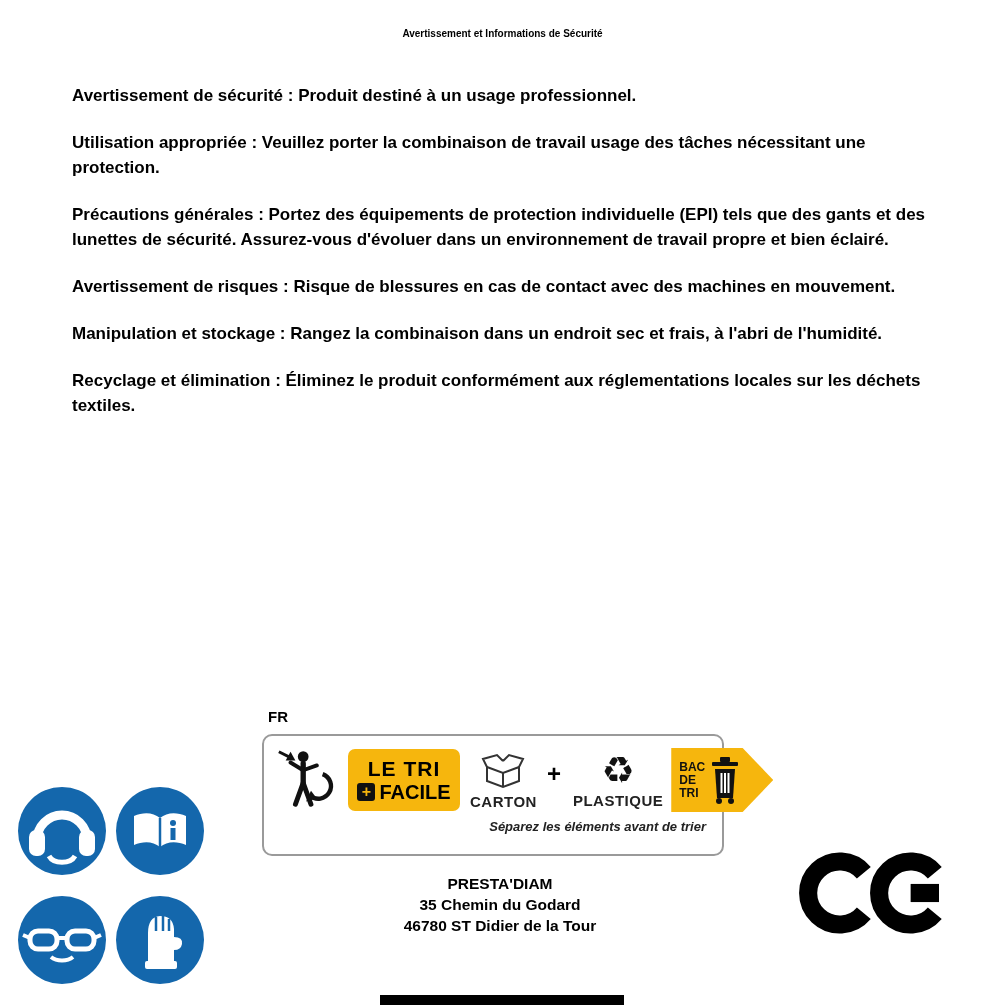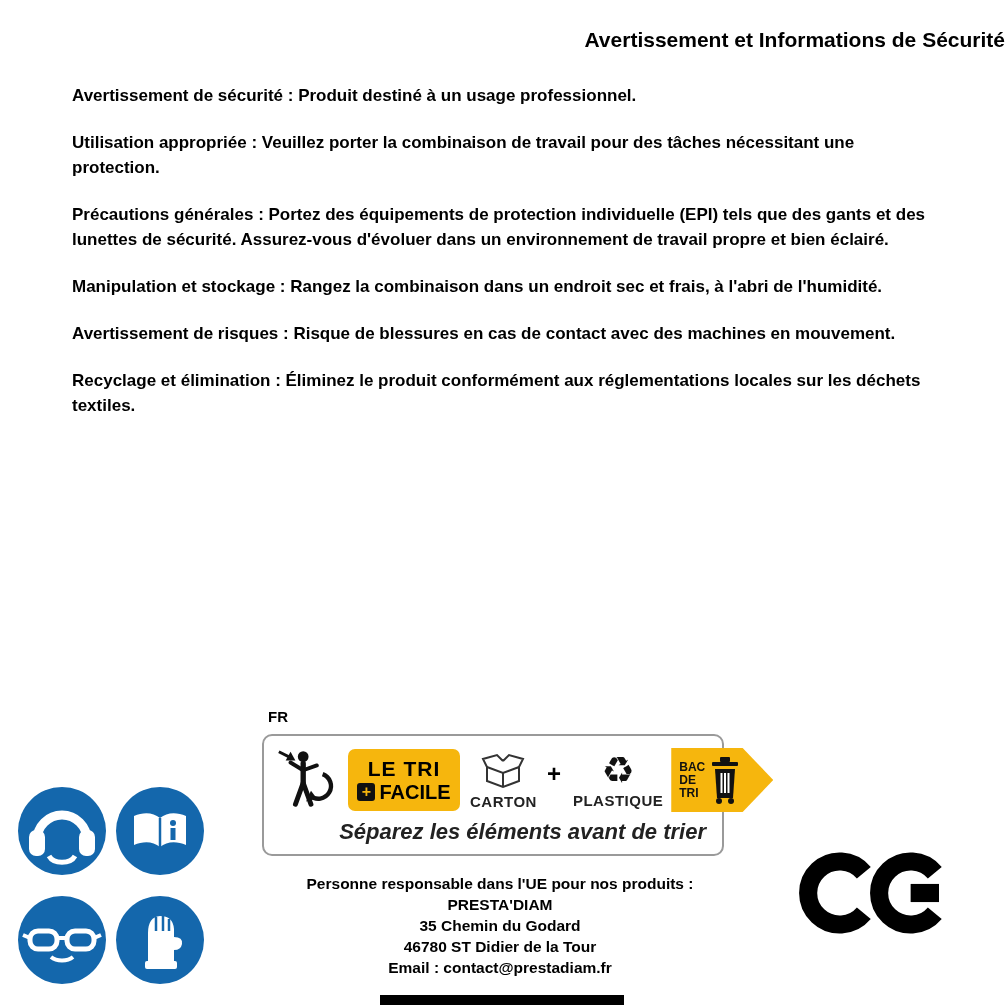--- a/index.html
+++ b/index.html
@@ -9,21 +9,21 @@
     color: #000;
   }
   .page {
     position: relative;
     width: 1005px; height: 1005px;
     background: #fff;
     overflow: hidden;
   }
   .title {
     position: absolute; top: 28px; left: 0; width: 100%;
-    text-align: right; font-weight: bold; font-size: 21px;
+    text-align: center; font-weight: bold; font-size: 10px;
   }
   .paragraphs {
     position: absolute; top: 83px; left: 72px; width: 858px;
     font-size: 17px; line-height: 25px;
   }
   .paragraphs p { margin: 0 0 22px 0; font-weight: bold; }
 
   
   .fr-label {
     position: absolute; left: 268px; top: 708px;
@@ -68,21 +68,21 @@
     position: absolute; inset: 0; background: #F6B60D;
     clip-path: polygon(0 0, 70% 0, 100% 50%, 70% 100%, 0 100%);
   }
   .bin-lines {
     position: relative; z-index: 1; margin-left: 8px;
     font-size: 12px; font-weight: bold; line-height: 13px; color: #111;
   }
   .bin-svg { position: relative; z-index: 1; width: 34px; height: 50px; margin-left: 3px; }
   .banner-note {
     text-align: right; padding-right: 8px;
-    font-size: 22px; font-weight: bold; font-style: italic; color: #222;
+    font-size: 13px; font-weight: bold; font-style: italic; color: #222;
   }
 
   
   .picto { position: absolute; width: 90px; height: 90px; }
   .picto-1 { left: 17px;  top: 786px; }
   .picto-2 { left: 115px; top: 786px; }
   .picto-3 { left: 17px;  top: 895px; }
   .picto-4 { left: 115px; top: 895px; }
 
   
@@ -101,24 +101,24 @@
 </style>
 </head>
 <body>
 
 <div class="page">
 
   <div class="title">Avertissement et Informations de Sécurité</div>
 
   <div class="paragraphs">
     <p>Avertissement de sécurité : Produit destiné à un usage professionnel.</p>
-    <p>Utilisation appropriée : Veuillez porter la combinaison de travail pour des tâches nécessitant une protection.</p>
+    <p>Utilisation appropriée : Veuillez porter la combinaison de travail usage des tâches nécessitant une protection.</p>
     <p>Précautions générales : Portez des équipements de protection individuelle (EPI) tels que des gants et des lunettes de sécurité. Assurez-vous d'évoluer dans un environnement de travail propre et bien éclairé.</p>
+    <p>Avertissement de risques : Risque de blessures en cas de contact avec des machines en mouvement.</p>
     <p>Manipulation et stockage : Rangez la combinaison dans un endroit sec et frais, à l'abri de l'humidité.</p>
-    <p>Avertissement de risques : Risque de blessures en cas de contact avec des machines en mouvement.</p>
     <p>Recyclage et élimination : Éliminez le produit conformément aux réglementations locales sur les déchets textiles.</p>
   </div>
 
   <div class="fr-label">FR</div>
 
   <div class="tri-banner">
     <div class="banner-row">
 
       <svg class="triman" viewBox="0 0 74 66">
         <circle cx="30" cy="9" r="5.5" fill="#111"></circle>
@@ -205,25 +205,23 @@
   </svg>
 
   <svg class="picto picto-4" viewBox="0 0 90 90">
     <circle cx="45" cy="45" r="44" fill="#1467AC"></circle>
     <path d="M33 68 L33 38 Q33 22 45 21 Q58 21 59 34 L59 42 Q68 42 67 49 Q66 55 59 55 L59 68 Z" fill="#fff"></path>
     <path d="M41 22 L41 36 M48 21 L48 36 M54 24 L54 36" stroke="#1467AC" stroke-width="2.5"></path>
     <rect x="30" y="66" width="32" height="8" rx="2" fill="#fff"></rect>
   </svg>
 
   <div class="address">
-    <div>Personne responsable dans l'UE pour nos produits :</div>
     <div>PRESTA'DIAM</div>
     <div>35 Chemin du Godard</div>
     <div>46780 ST Didier de la Tour</div>
-    <div>Email : contact@prestadiam.fr</div>
   </div>
 
   <svg class="ce-mark" viewBox="0 0 190 104">
     <path d="M 84.64 26.28 A 40 40 0 1 0 84.64 77.72" fill="none" stroke="#000" stroke-width="23"></path>
     <path d="M 174.64 26.28 A 40 40 0 1 0 174.64 77.72" fill="none" stroke="#000" stroke-width="23"></path>
     <path d="M 144 52 L 180 52" stroke="#000" stroke-width="23"></path>
   </svg>
 
   <div class="bottom-strip"></div>
 

